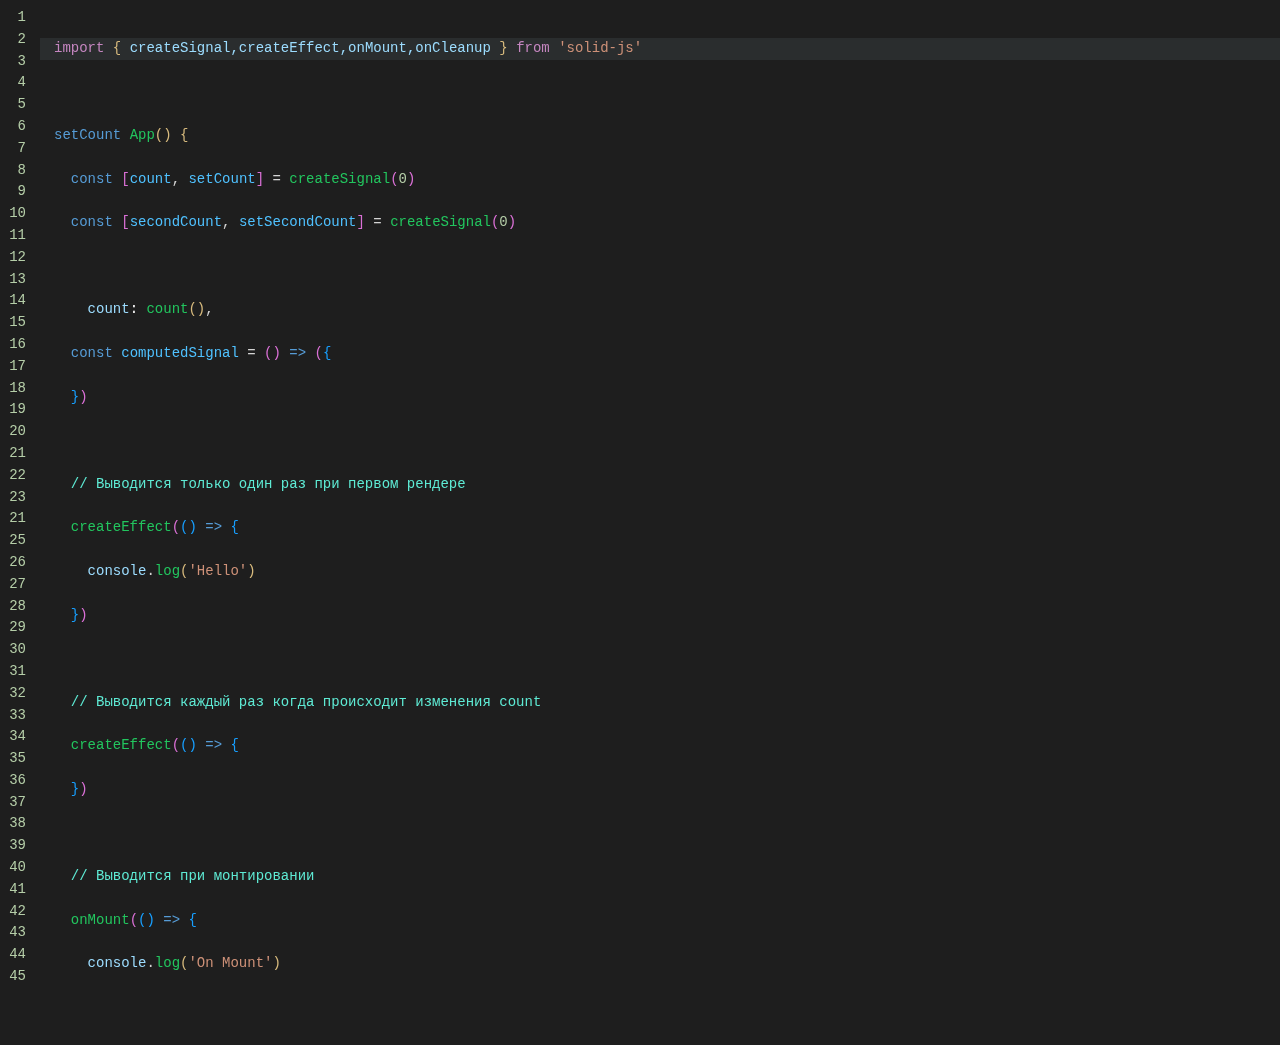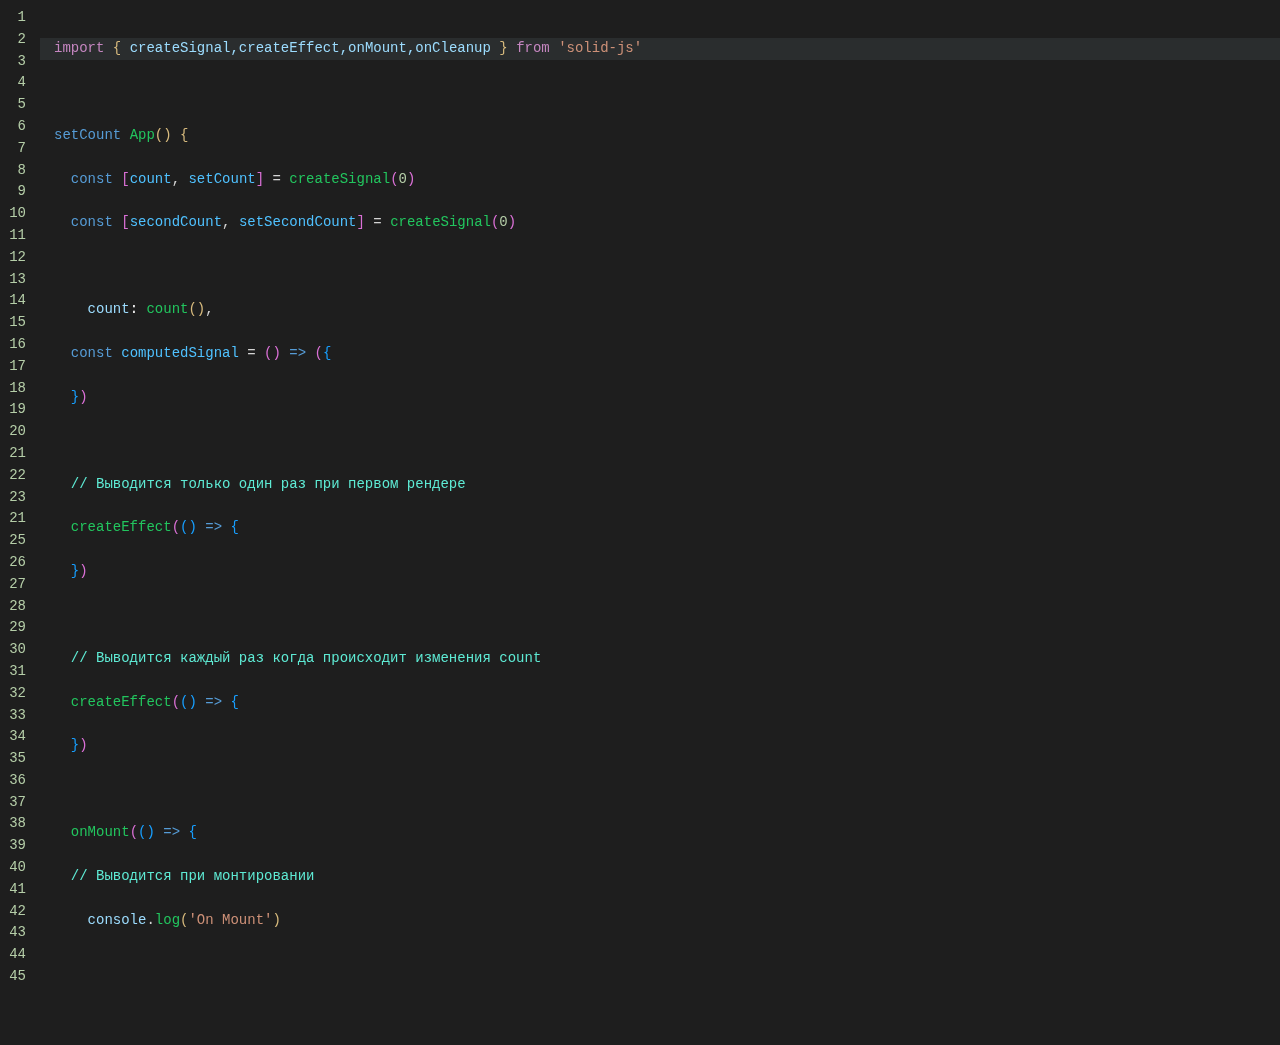--- a/index.html
+++ b/index.html
@@ -115,28 +115,29 @@
 <div class="line"><span class="kw-func">setCount</span> <span class="fn">App</span><span class="paren">(</span><span class="paren">)</span> <span class="brace">{</span></div>
 <div class="line">  <span class="kw-const">const</span> <span class="brace2">[</span><span class="var">count</span><span>,</span> <span class="var">setCount</span><span class="brace2">]</span> <span class="op">=</span> <span class="fn">createSignal</span><span class="brace2">(</span><span class="num">0</span><span class="brace2">)</span></div>
 <div class="line">  <span class="kw-const">const</span> <span class="brace2">[</span><span class="var">secondCount</span><span>,</span> <span class="var">setSecondCount</span><span class="brace2">]</span> <span class="op">=</span> <span class="fn">createSignal</span><span class="brace2">(</span><span class="num">0</span><span class="brace2">)</span></div>
 <div class="line"></div>
 <div class="line">    <span class="ident">count</span><span class="white">:</span> <span class="fn">count</span><span class="paren">(</span><span class="paren">)</span><span>,</span></div>
 <div class="line">  <span class="kw-const">const</span> <span class="var">computedSignal</span> <span class="op">=</span> <span class="brace2">(</span><span class="brace2">)</span> <span class="arrow">=&gt;</span> <span class="brace2">(</span><span class="brace3">{</span></div>
 <div class="line">  <span class="brace3">}</span><span class="brace2">)</span></div>
 <div class="line"></div>
 <div class="line">  <span class="comment">// Выводится только один раз при первом рендере</span></div>
 <div class="line">  <span class="fn">createEffect</span><span class="brace2">(</span><span class="brace3">(</span><span class="brace3">)</span> <span class="arrow">=&gt;</span> <span class="brace3">{</span></div>
+<div class="line">    <span class="ident">console</span><span>.</span><span class="fn">log</span><span class="paren">(</span><span class="str">'Hello'</span><span class="paren">)</span></div>
 <div class="line">  <span class="brace3">}</span><span class="brace2">)</span></div>
 <div class="line"></div>
 <div class="line">  <span class="comment">// Выводится каждый раз когда происходит изменения count</span></div>
 <div class="line">  <span class="fn">createEffect</span><span class="brace2">(</span><span class="brace3">(</span><span class="brace3">)</span> <span class="arrow">=&gt;</span> <span class="brace3">{</span></div>
 <div class="line">  <span class="brace3">}</span><span class="brace2">)</span></div>
 <div class="line"></div>
+<div class="line">  <span class="comment">// Выводится при монтировании</span></div>
 <div class="line">  <span class="fn">onMount</span><span class="brace2">(</span><span class="brace3">(</span><span class="brace3">)</span> <span class="arrow">=&gt;</span> <span class="brace3">{</span></div>
-<div class="line">  <span class="comment">// Выводится при монтировании</span></div>
 <div class="line">    <span class="ident">console</span><span>.</span><span class="fn">log</span><span class="paren">(</span><span class="str">'On Mount'</span><span class="paren">)</span></div>
 
 
 
 
 
 
 
 
 

